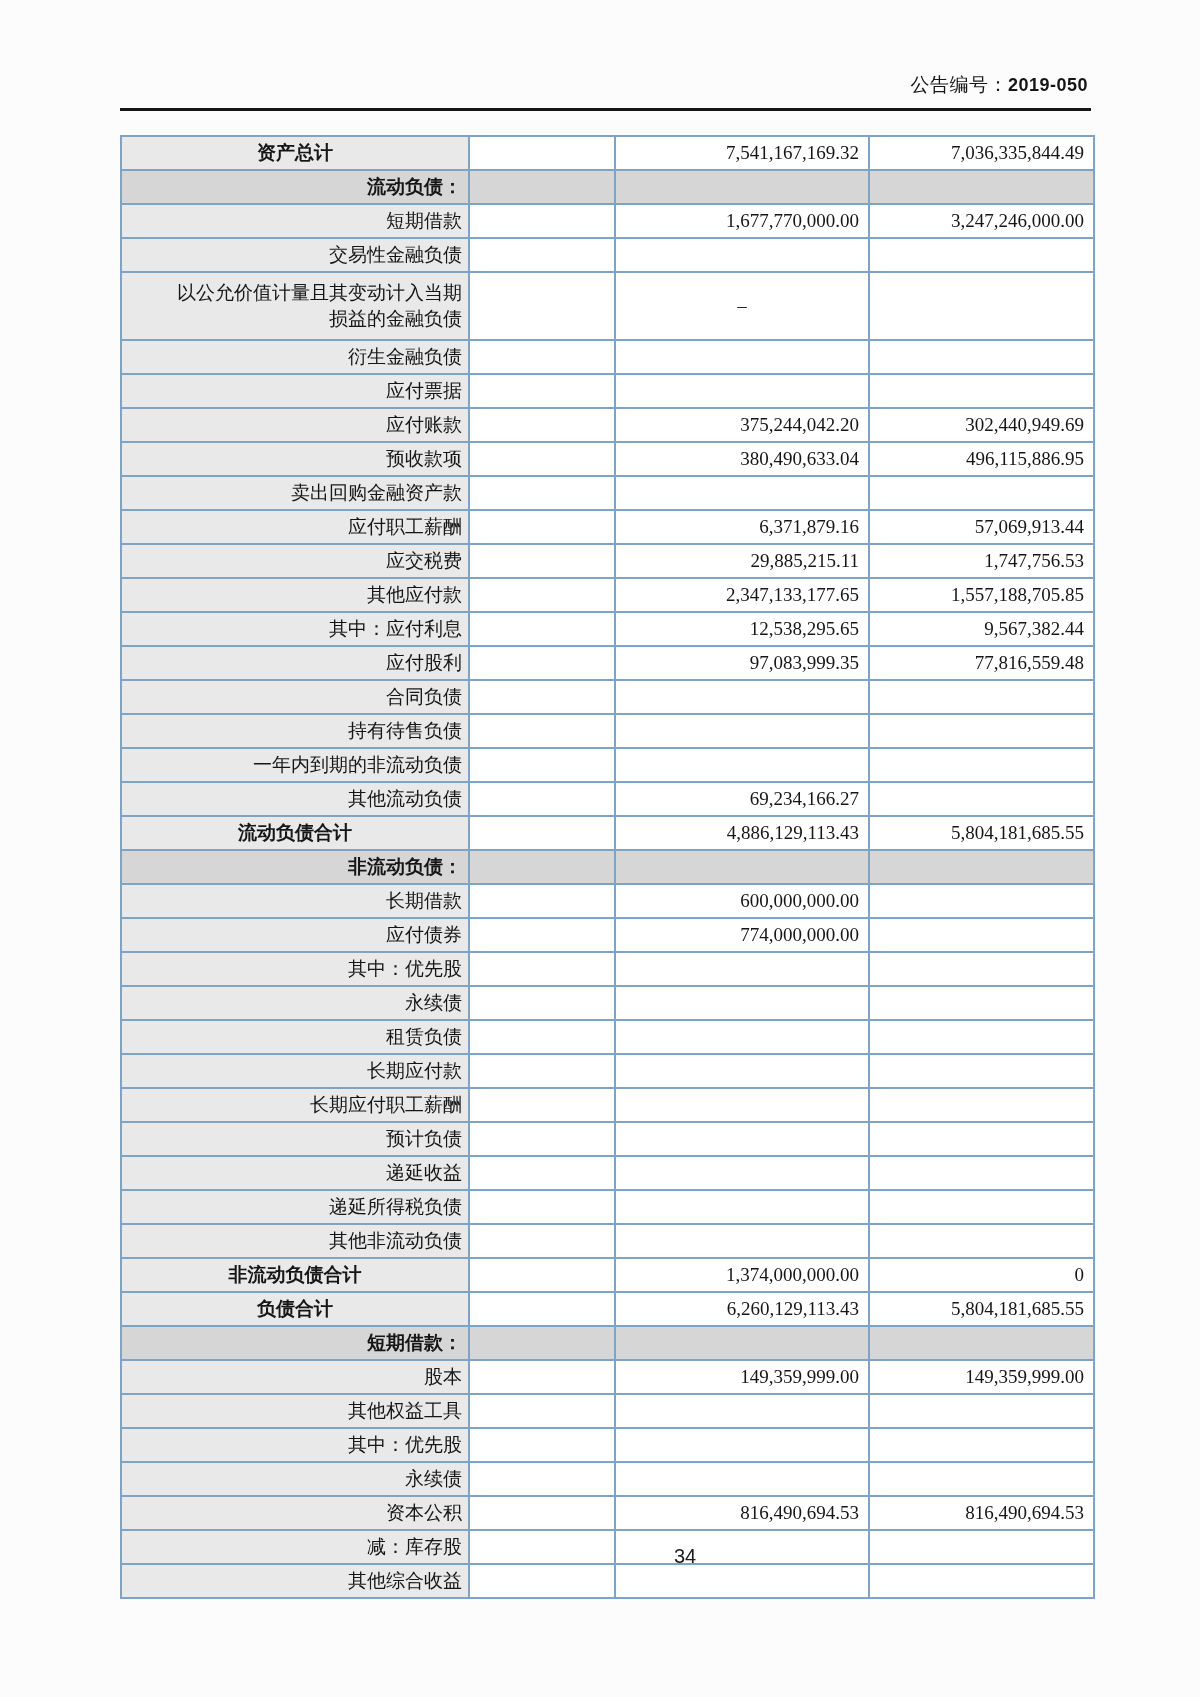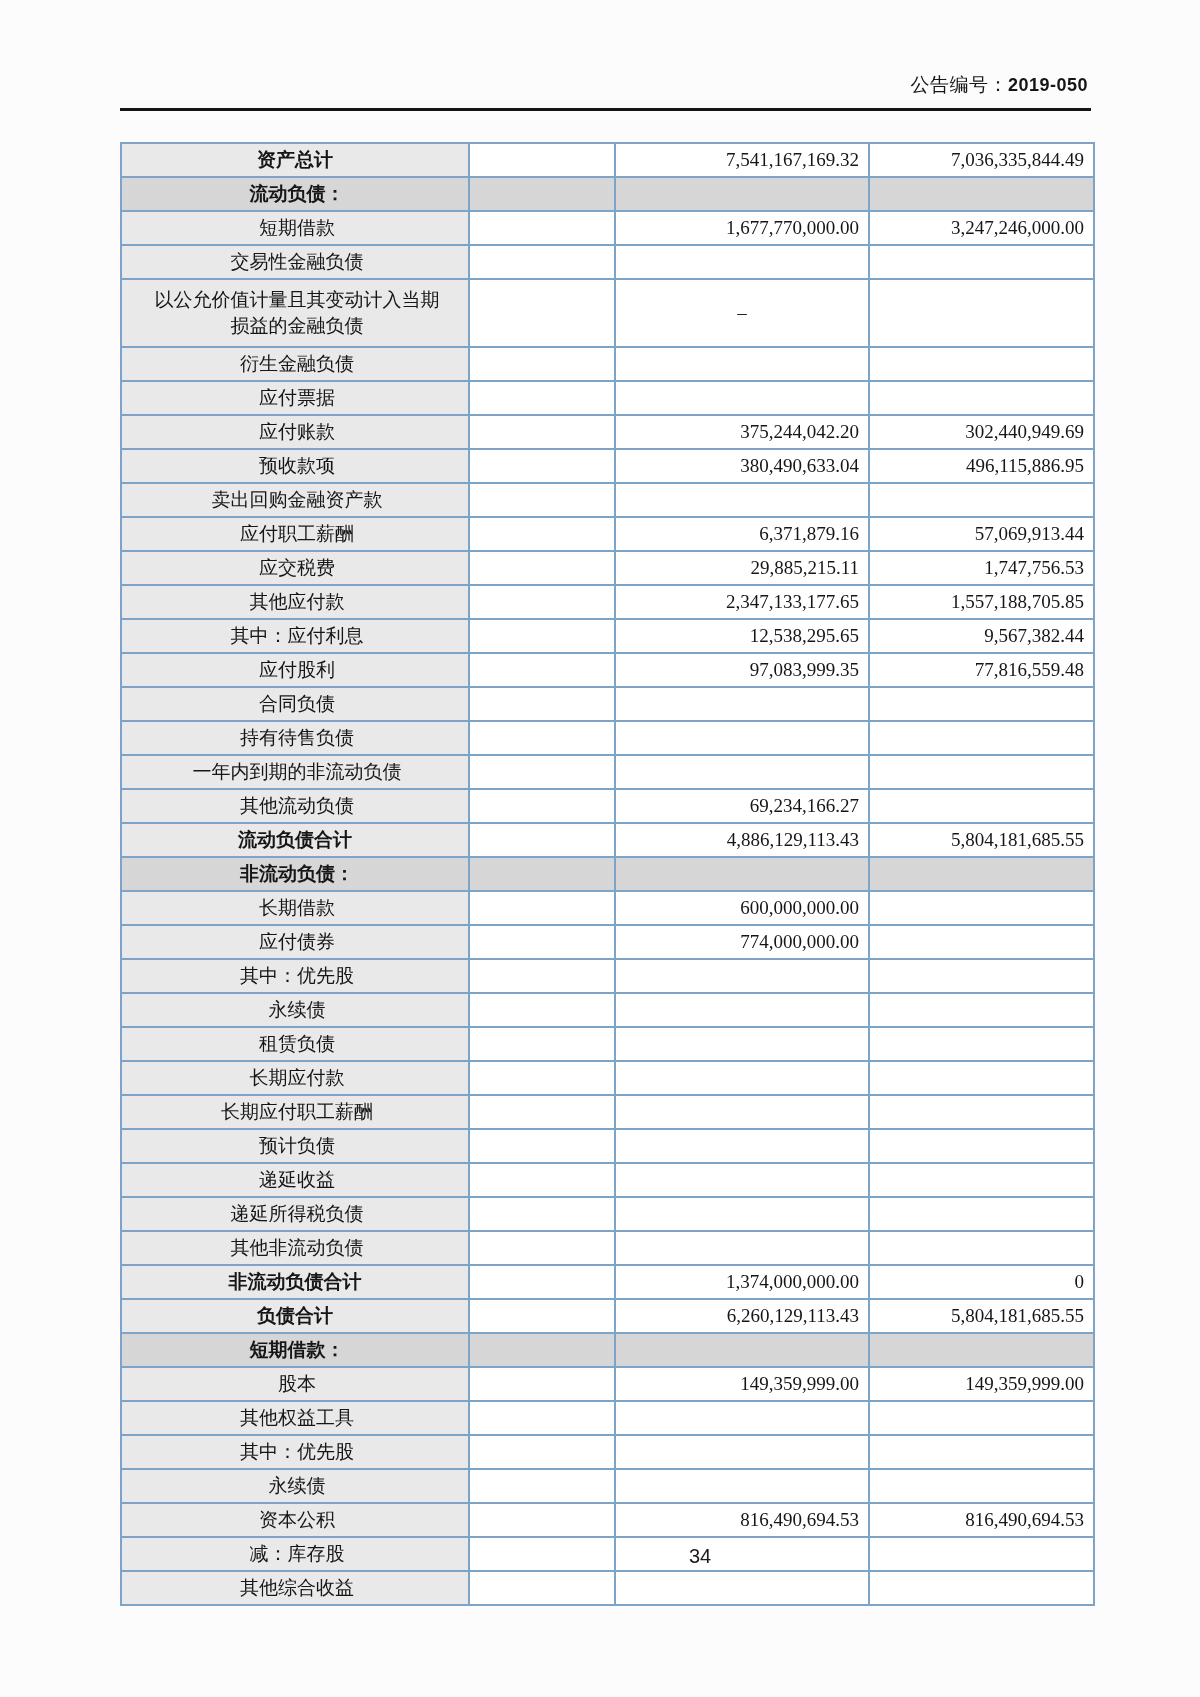--- a/index.html
+++ b/index.html
@@ -23,55 +23,55 @@
     font-size: 18px;
   }
   .header-rule {
     position: absolute;
     top: 108px; left: 120px;
     width: 971px; height: 3px;
     background: #151515;
   }
   table.balance {
     position: absolute;
-    left: 120px; top: 142px;
+    left: 120px; top: 135px;
     width: 973px;
     border-collapse: collapse;
     table-layout: fixed;
   }
   table.balance td {
     border: 2px solid #7da4c6;
     height: 30px;
     font-size: 19px;
     line-height: 1.35;
     vertical-align: middle;
     overflow: hidden;
   }
   td.c-label {
     background: #e9e9e9;
-    text-align: center;
+    text-align: right;
     padding: 1px 6px 1px 10px;
     white-space: pre-line;
   }
   td.c-label.indent { }
   td.c-note { background: #ffffff; }
   td.c-val {
     background: #ffffff;
     text-align: right;
     padding: 1px 9px 1px 4px;
     font-size: 18.5px;
   }
   td.c-val.center { text-align: center; padding-right: 4px; }
   tr.total td.c-label { font-weight: bold; text-align: center; padding-left: 6px; }
   tr.section td { background: #d6d6d6; }
   tr.section td.c-label { font-weight: bold; }
   tr.tall td { height: 64px; }
   .page-number {
     position: absolute;
-    top: 1545px; left: 700px;
+    top: 1545px; left: 685px;
     transform: translateX(-50%);
     font-family: "Liberation Sans", "DejaVu Sans", sans-serif;
     font-size: 20px;
     color: #1a1a1a;
   }
 </style>
 </head>
 <body>
 
 <div class="page-header">

